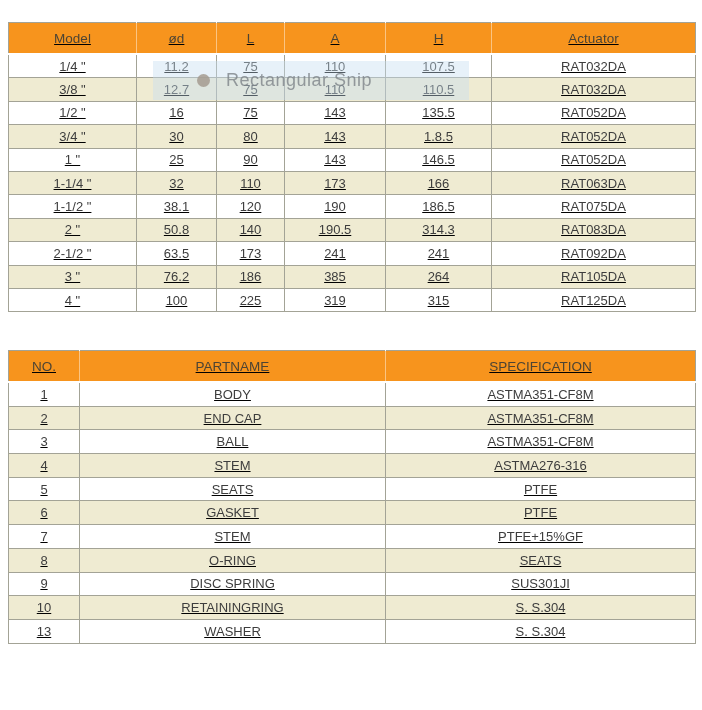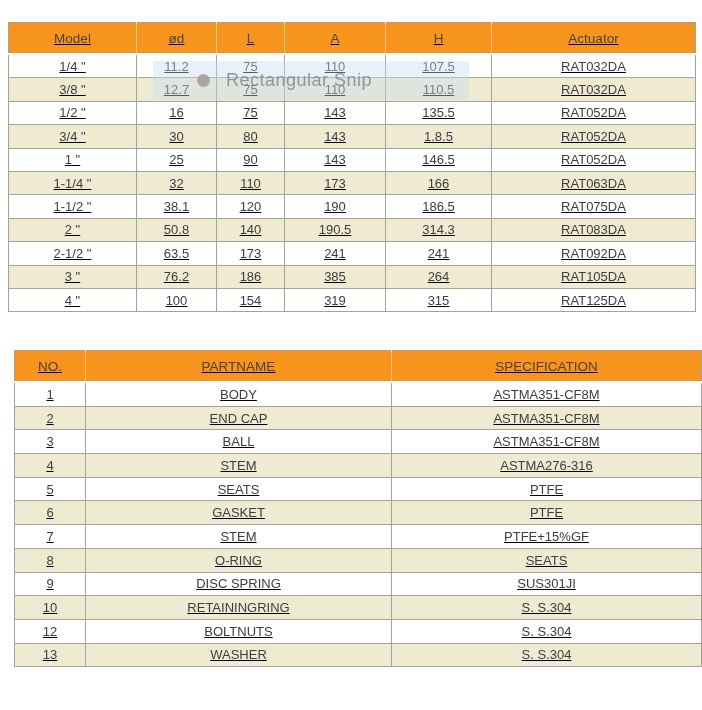--- a/index.html
+++ b/index.html
@@ -13,21 +13,21 @@
   .tbl {
     border-collapse: collapse;
     table-layout: fixed;
     position: absolute;
     left: 8px;
     width: 687px;
     border: 1px solid #A3A396;
     text-decoration: underline;
   }
   .tbl1 { top: 22px; }
-  .tbl2 { top: 350px; margin-left: 6px; }
+  .tbl2 { top: 350px; }
   .tbl th {
     background: #F7941D;
     color: #4D4434;
     font-weight: normal;
     font-size: 13.5px;
     height: 30px;
     padding: 0;
     text-align: center;
     border-left: 1px solid rgba(255,255,255,0.45);
     border-bottom: 2px solid #ffffff;
@@ -171,21 +171,21 @@
           <td>3 "</td>
           <td>76.2</td>
           <td>186</td>
           <td>385</td>
           <td>264</td>
           <td>RAT105DA</td>
         </tr>
         <tr>
           <td>4 "</td>
           <td>100</td>
-          <td>154</td>
+          <td>225</td>
           <td>319</td>
           <td>315</td>
           <td>RAT125DA</td>
         </tr>
       </tbody>
     </table>
 
   <div class="snip-overlay">
     <span class="snip-dot"></span>
     <span class="snip-label">Rectangular Snip</span>
@@ -249,25 +249,20 @@
           <td>9</td>
           <td>DISC SPRING</td>
           <td>SUS301JI</td>
         </tr>
         <tr>
           <td>10</td>
           <td>RETAININGRING</td>
           <td>S. S.304</td>
         </tr>
         <tr>
-          <td>12</td>
-          <td>BOLTNUTS</td>
-          <td>S. S.304</td>
-        </tr>
-        <tr>
           <td>13</td>
           <td>WASHER</td>
           <td>S. S.304</td>
         </tr>
       </tbody>
     </table>
 
 </div>
 
 </body></html>

